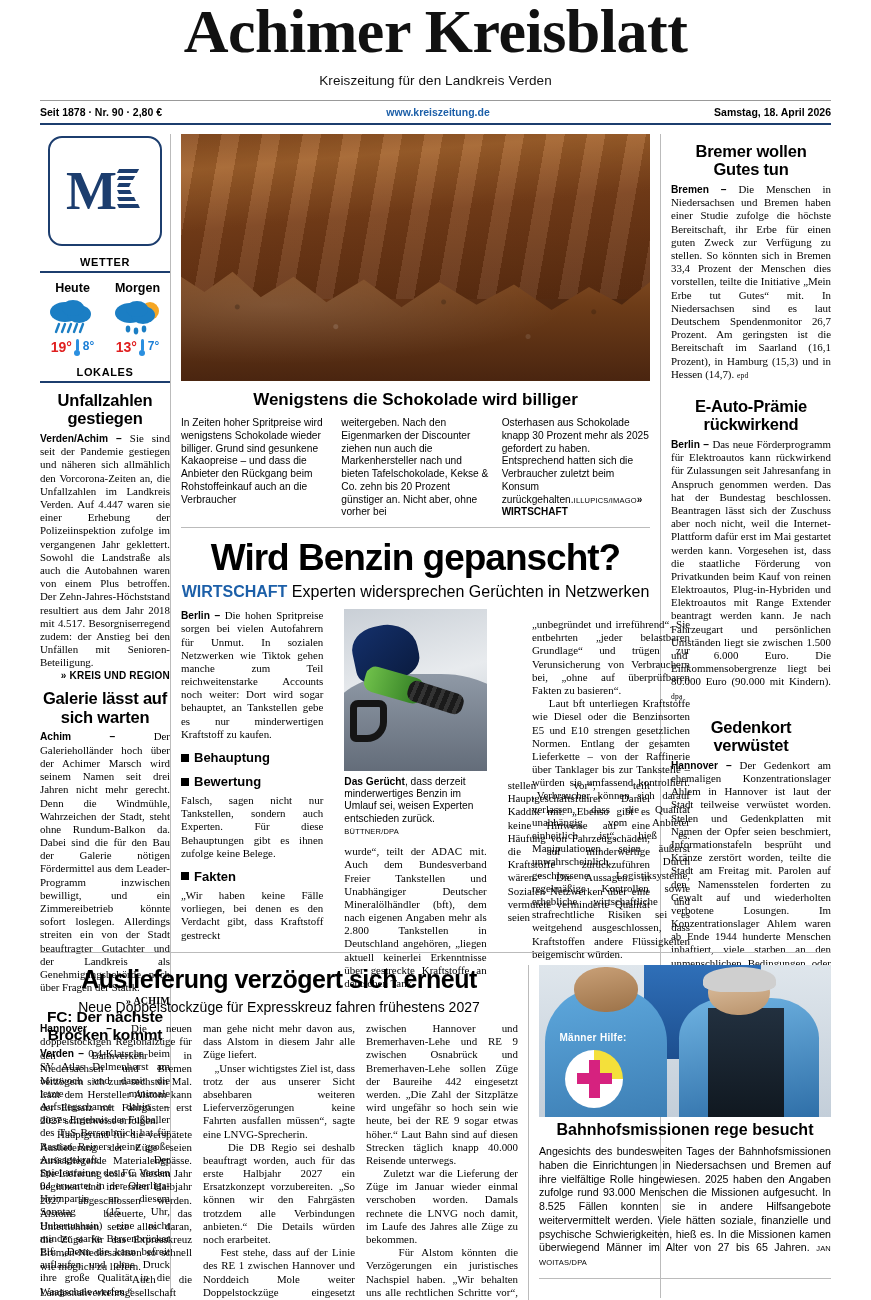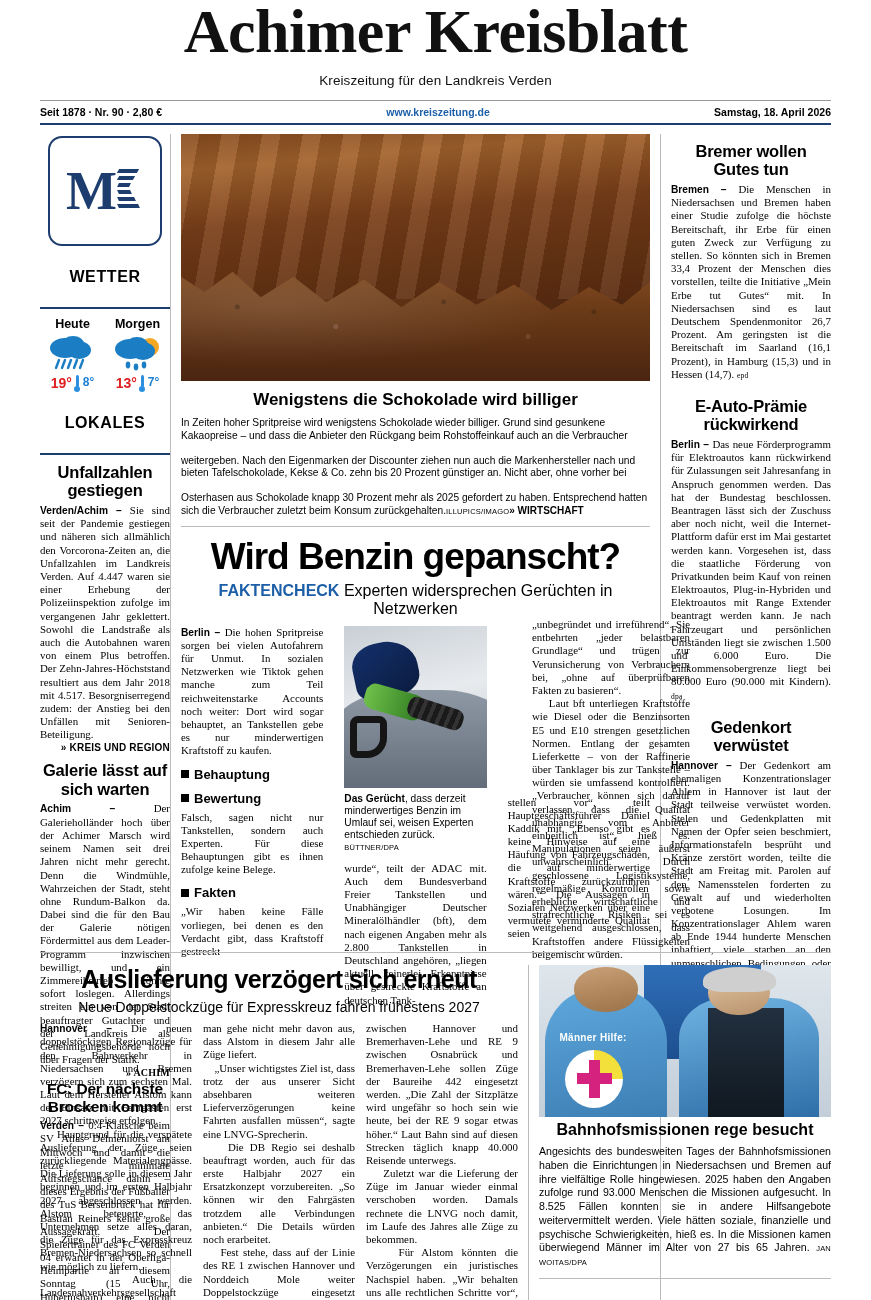--- a/index.html
+++ b/index.html
@@ -57,22 +57,22 @@
   .logo-k {
     display: inline-block; width: 26px; height: 44px; position: relative;
     margin-left: 1px;
   }
   .logo-k i {
     position: absolute; left: 0; background: #1c3d6e; display: block;
   }
 
   
   .sec-head {
-    text-align: center; font-weight: bold; font-size: 16px;
-    letter-spacing: 0.6px; margin-top: 22px; padding-bottom: 21px;
+    text-align: center; font-weight: bold; font-size: 11px;
+    letter-spacing: 0.6px; margin-top: 10px; padding-bottom: 3px;
   }
   .sec-rule { border-bottom: 2.5px solid #1c3d6e; }
 
   
   .weather { display: flex; justify-content: space-around; margin-top: 8px; }
   .wcell { text-align: center; width: 62px; }
   .wday { font-weight: bold; font-size: 12.5px; margin-bottom: 4px; }
   .wicon { height: 38px; position: relative; }
   .wtemps { display: flex; align-items: flex-start; justify-content: center; gap: 2px; margin-top: 2px; }
   .thi { color: #e02020; font-weight: bold; font-size: 14px; }
@@ -124,21 +124,21 @@
       radial-gradient(circle at 33% 78%, rgba(255,255,255,0.13) 0 2px, transparent 3px),
       radial-gradient(circle at 56% 68%, rgba(0,0,0,0.20) 0 2px, transparent 3px),
       radial-gradient(circle at 74% 82%, rgba(255,255,255,0.10) 0 2px, transparent 3px),
       radial-gradient(circle at 88% 72%, rgba(0,0,0,0.18) 0 2px, transparent 3px);
   }
 
   .cap-title {
     text-align: center; font-weight: bold; font-size: 17px;
     margin: 9px 0 7px 0;
   }
-  .cap3 { display: flex; gap: 12px; font-size: 10.2px; line-height: 1.25; flex-direction: column; }
+  .cap3 { display: flex; gap: 12px; font-size: 10.2px; line-height: 1.25; }
   .cap3 > div { flex: 1; }
   .hr-thin { border-bottom: 1px solid #bbb; margin-top: 8px; }
 
   
   .big-head {
     text-align: center; font-weight: bold; font-size: 37px;
     letter-spacing: -1.0px; margin-top: 11px; line-height: 1;
   }
   .big-sub {
     text-align: center; font-size: 16px; margin-top: 7px; margin-bottom: 8px;
@@ -325,21 +325,21 @@
 
       <div class="cap-title">Wenigstens die Schokolade wird billiger</div>
       <div class="cap3">
         <div>In Zeiten hoher Spritpreise wird wenigstens Schokolade wieder billiger. Grund sind gesunkene Kakaopreise – und dass die Anbieter den Rückgang beim Rohstoffeinkauf auch an die Verbraucher</div>
         <div>weitergeben. Nach den Eigenmarken der Discounter ziehen nun auch die Markenhersteller nach und bieten Tafelschokolade, Kekse &amp; Co. zehn bis 20 Prozent günstiger an. Nicht aber, ohne vorher bei</div>
         <div><span>Osterhasen aus Schokolade knapp 30 Prozent mehr als 2025 gefordert zu haben. Entsprechend hatten sich die Verbraucher zuletzt beim Konsum zurückgehalten.</span><span class="credit">ILLUPICS/IMAGO</span><b style="font-size:10px">» WIRTSCHAFT</b></div>
       </div>
       <div class="hr-thin"></div>
 
       <div class="big-head">Wird Benzin gepanscht?</div>
-      <div class="big-sub"><span class="kicker">FAKTENCHECK</span> <span>Experten widersprechen Gerüchten in Netzwerken</span></div>
+      <div class="big-sub"><span class="kicker">WIRTSCHAFT</span> <span>Experten widersprechen Gerüchten in Netzwerken</span></div>
 
       <div class="gas-grid">
 
         <div class="gas-col">
           <p class="body-serif"><b class="dline">Berlin –</b><span> Die hohen Spritpreise sorgen bei vielen Autofahrern für Unmut. In sozialen Netzwerken wie Tiktok gehen manche zum Teil reichweitenstarke Accounts noch weiter: Dort wird sogar behauptet, an Tankstellen gebe es nur minderwertigen Kraftstoff zu kaufen.</span></p>
 
           <div class="subhead">
               <span class="sq"></span>
               <span>Behauptung</span>
             </div>

